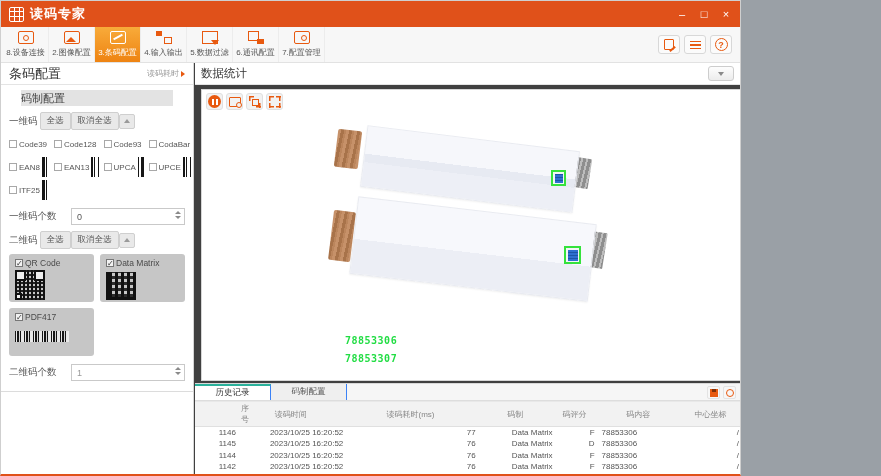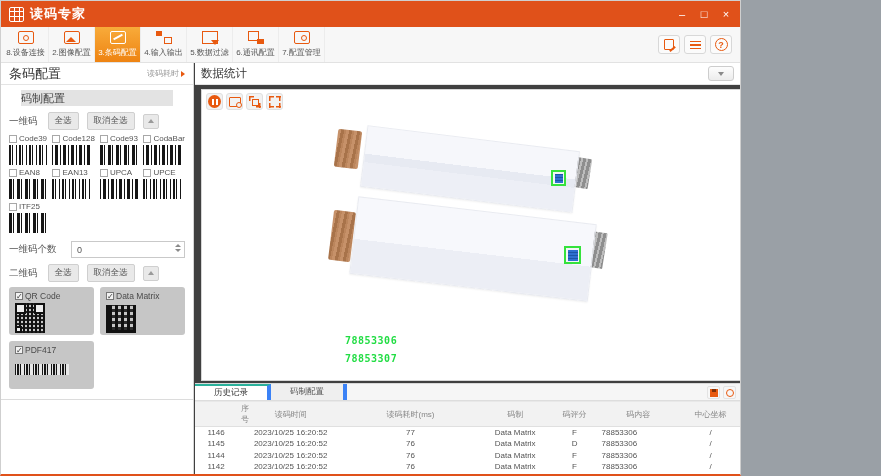--- a/index.html
+++ b/index.html
@@ -50,27 +50,27 @@
   .ic-list{width:11px;height:9px;background:linear-gradient(0deg,currentColor 0 1.5px,transparent 1.5px 3.5px,currentColor 3.5px 5px,transparent 5px 7px,currentColor 7px 8.5px,transparent 8.5px);}
   .ic-help{width:13px;height:13px;border:1.5px solid currentColor;border-radius:50%;font-size:9px;font-weight:bold;display:flex;align-items:center;justify-content:center;}
 
   
   .leftpanel{position:absolute;left:0;top:62px;width:193px;bottom:0;background:#fff;border-right:1px solid #d5d5d5;}
   .lp-head{height:22px;display:flex;align-items:center;justify-content:space-between;padding:0 8px;border-bottom:1px solid #e4e4e4;}
   .lp-title{font-size:13px;color:#333;}
   .lp-all{font-size:8px;color:#999;display:flex;align-items:center;gap:2px;cursor:pointer;}
   .tri-r{width:0;height:0;border-top:3px solid transparent;border-bottom:3px solid transparent;border-left:4px solid #e8590f;}
   .sectionbar{margin:5px 20px 0;height:16px;line-height:16px;background:#e3e3e3;color:#444;font-size:11px;}
-  .grouprow{margin:6px 8px 4px;display:flex;align-items:center;gap:8px;}
+  .grouprow{margin:6px 8px 4px;display:flex;align-items:center;gap:0;}
   .grouprow .glabel{font-size:9.5px;color:#555;margin-right:2px;}
   .minibtn{font-size:8.5px;color:#555;background:#e9e9e9;border:1px solid #cfcfcf;border-radius:2px;padding:2px 6px;cursor:pointer;white-space:nowrap;}
   .tribtn{width:16px;height:15px;background:#e9e9e9;border:1px solid #cfcfcf;border-radius:2px;display:flex;align-items:center;justify-content:center;cursor:pointer;}
   .tri-u{width:0;height:0;border-left:3.5px solid transparent;border-right:3.5px solid transparent;border-bottom:4px solid #9a9a9a;}
   .bcgrid{margin:2px 8px 0;display:grid;grid-template-columns:repeat(4,1fr);column-gap:5px;row-gap:3px;}
-  .bcitem{display:flex;flex-direction:column;gap:2px;}
+  .bcitem{display:flex;flex-direction:row;gap:2px;}
   .cbrow{display:flex;align-items:center;gap:2px;cursor:pointer;}
   .cb{width:8px;height:8px;border:1px solid #a8a8a8;background:#fff;flex:0 0 auto;font-size:8px;line-height:7px;color:#333;text-align:center;}
   .cb.checked::after{content:"✓";}
   .bclabel{font-size:8px;color:#555;white-space:nowrap;}
   .bars{height:20px;width:100%;max-width:38px;}
   .bars-a{background:repeating-linear-gradient(90deg,#161616 0 2px,#fff 2px 3px,#161616 3px 4px,#fff 4px 7px,#161616 7px 8px,#fff 8px 10px);}
   .bars-b{background:repeating-linear-gradient(90deg,#161616 0 1px,#fff 1px 3px,#161616 3px 6px,#fff 6px 8px);}
   .bars-c{background:repeating-linear-gradient(90deg,#161616 0 3px,#fff 3px 4px,#161616 4px 5px,#fff 5px 8px);}
   .countrow{margin:8px 8px 0;display:flex;align-items:center;justify-content:flex-end;}
   .countrow .clabel{font-size:9.5px;color:#555;width:62px;flex:0 0 auto;}
@@ -154,31 +154,31 @@
        repeating-linear-gradient(0deg,#2e6fd0 0 2px,#1d55a8 2px 3px),
        #2e6fd0;}
   .decoded{position:absolute;left:143px;font-size:10px;font-weight:bold;color:#22dd44;
            font-family:"DejaVu Sans Mono",monospace;letter-spacing:.5px;}
   .dec1{top:245px;} .dec2{top:263px;}
 
   
   .history{position:absolute;left:194px;top:382px;right:0;bottom:0;background:#fff;border-top:1px solid #d8d8d8;}
   .htabs{height:17px;background:#f6f6f6;border-bottom:1px solid #ddd;display:flex;align-items:stretch;position:relative;}
   .htab{width:76px;display:flex;align-items:center;justify-content:center;font-size:8.5px;color:#555;
-        border-right:4px solid #3b82f6;cursor:pointer;background:#efefef;}
+        border-right:1px solid #3b82f6;cursor:pointer;background:#efefef;}
   .htab.active{background:#fff;border-top:2px solid #2ab19b;color:#333;}
   .htab-tools{position:absolute;right:4px;top:2px;display:flex;gap:3px;}
   .tbtn{width:13px;height:13px;border:1px solid #e3e3e3;border-radius:2px;background:#f7f7f7;display:flex;align-items:center;justify-content:center;color:#e8590f;cursor:pointer;}
   .ic-save{width:8px;height:8px;background:#e8590f;position:relative;}
   .ic-save::after{content:"";position:absolute;left:2px;top:0;width:4px;height:3px;background:#7e2f06;}
   .ic-clear{width:8px;height:8px;border:1.5px solid #e8590f;border-radius:50%;}
   table.grid{width:100%;border-collapse:collapse;table-layout:fixed;}
   .grid th{height:14px;background:#f2f2f2;border-bottom:1px solid #e0e0e0;border-top:1px solid #e8e8e8;
            font-size:8px;font-weight:normal;color:#888;}
-  .grid td{height:11.5px;font-size:8px;color:#555;text-align:center;white-space:nowrap;overflow:hidden;}
+  .grid td{height:11.5px;font-size:8px;color:#555;text-align:right;white-space:nowrap;overflow:hidden;}
   .grid td.lft{text-align:left;padding-left:6px;}
   .c0{width:7.7%;padding-left:46px;} .c1{width:19.7%;} .c2{width:24.3%;} .c3{width:14.1%;} .c4{width:7.7%;} .c5{width:15.7%;} .c6{width:10.8%;}
 </style>
 </head>
 <body>
 
 <div class="app">
 
   <div class="titlebar">
     <div class="logo"></div>
@@ -356,20 +356,30 @@
       </div>
       <div class="tile">
         <span class="cbrow">
           <span class="cb checked"></span>
           <span class="bclabel">PDF417</span>
         </span>
         <div class="pdf"></div>
       </div>
     </div>
 
+    <div class="countrow">
+      <span class="clabel">二维码个数</span>
+      <div class="spinbox dim">
+        <span>1</span>
+        <span class="spin">
+            <i class="up"></i>
+            <i class="dn"></i>
+          </span>
+      </div>
+    </div>
     <div class="lp-divider"></div>
   </div>
 
   <div class="stats-head">
     <span class="stats-title">数据统计</span>
     <div class="ddbtn">
         <i class="tri-d"></i>
       </div>
   </div>
 

